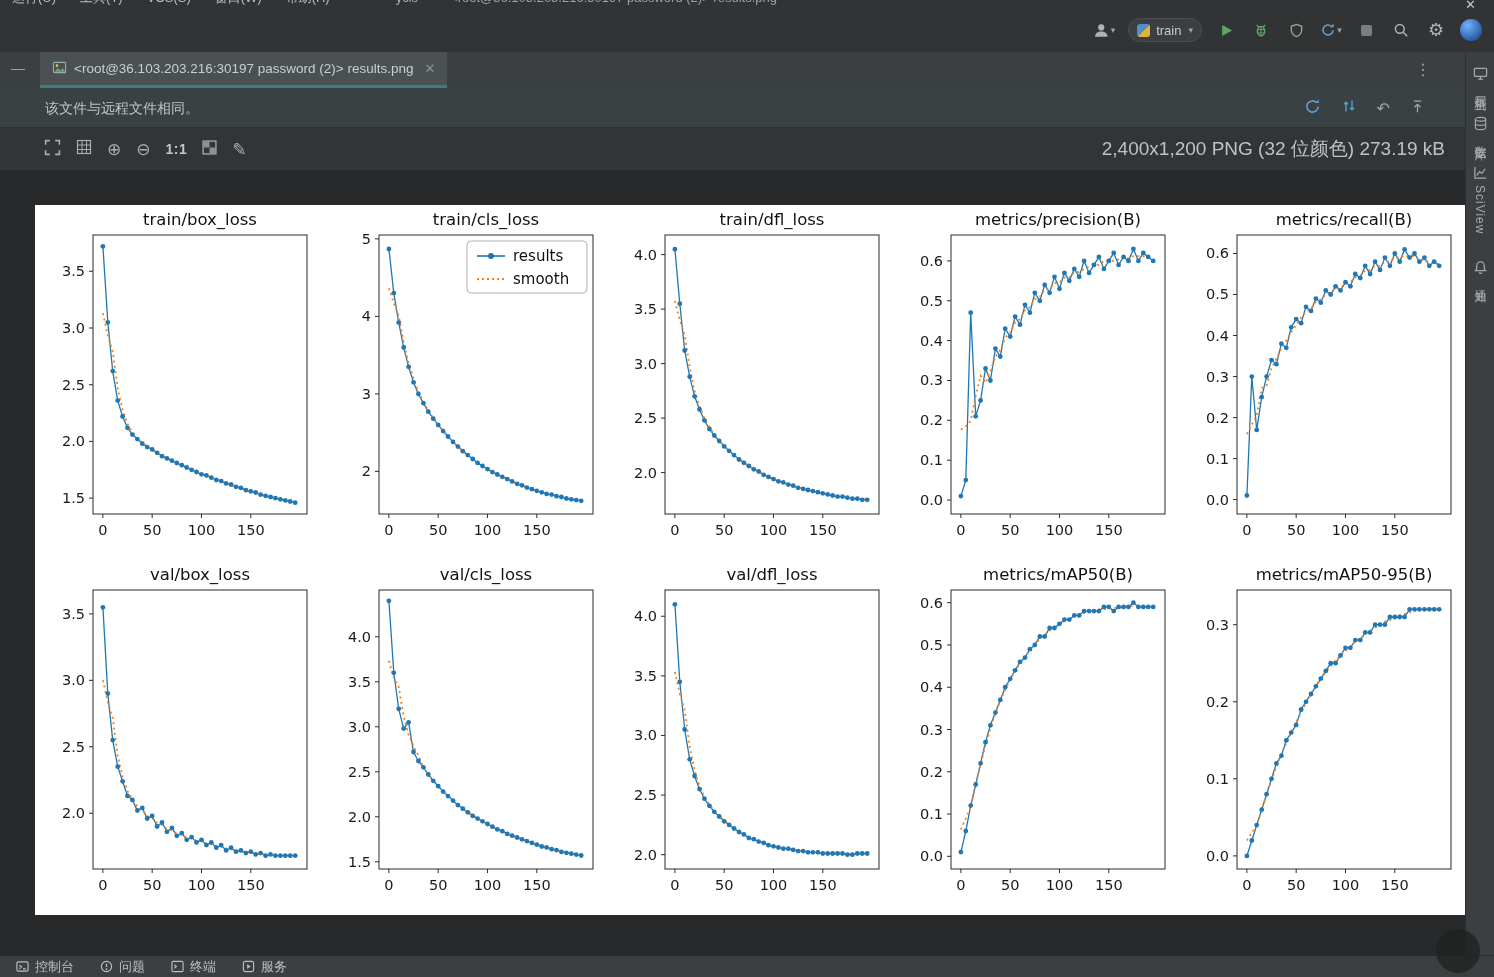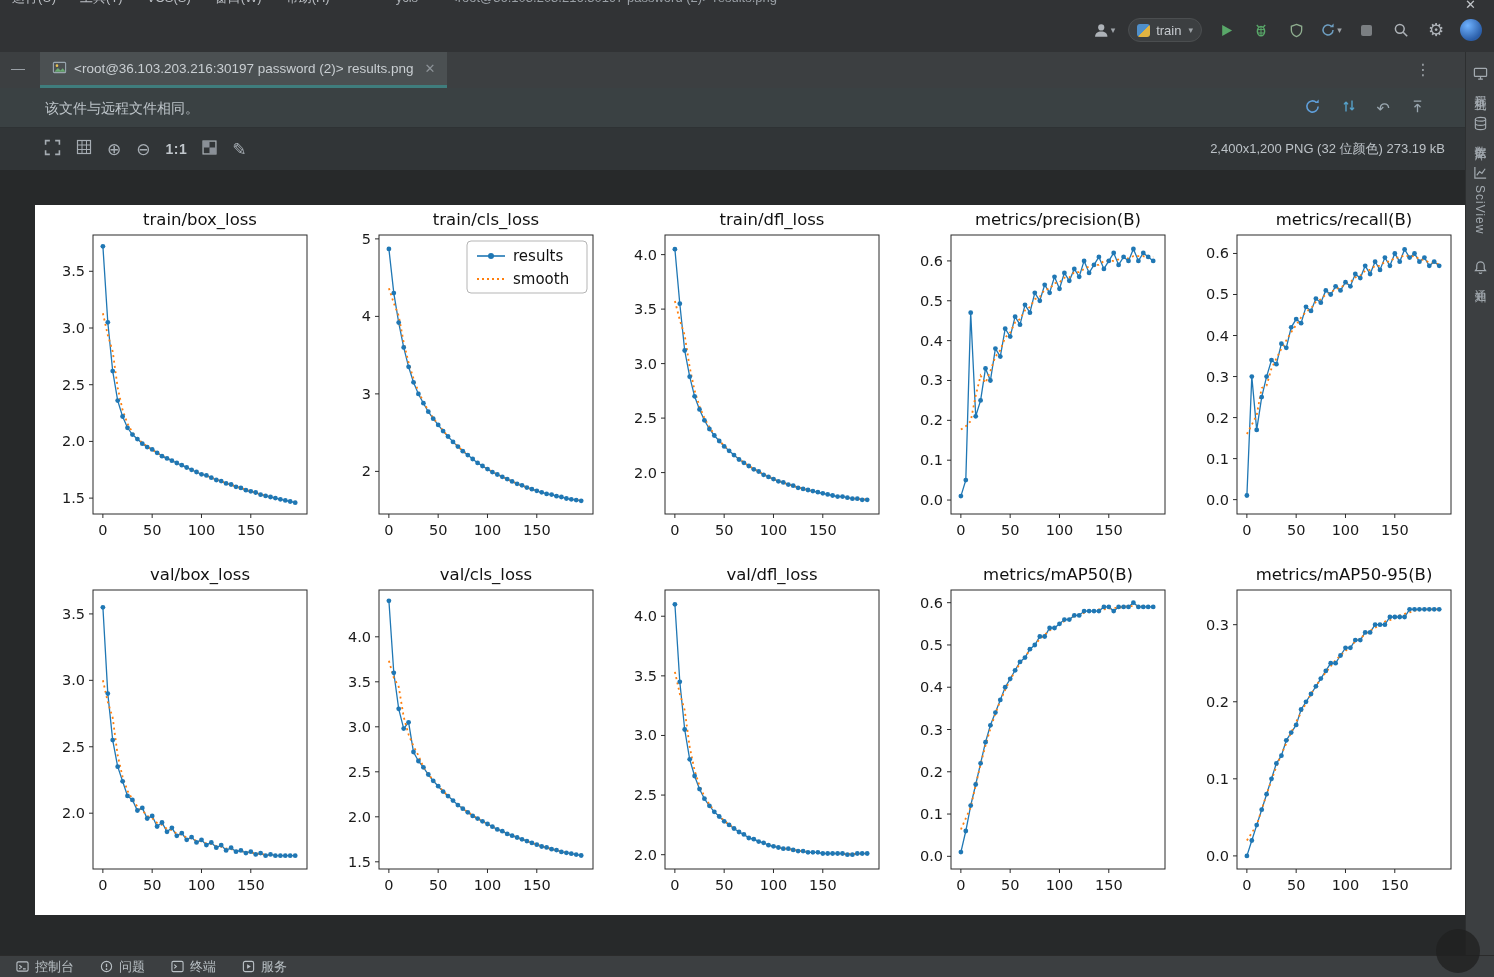--- a/index.html
+++ b/index.html
@@ -41,21 +41,21 @@
   .banner { position:absolute; left:0; top:88px; width:1465px; height:40px; background:#3a4143; border-bottom:1px solid #2e3234; }
   .banner-msg { position:absolute; left:45px; top:0; line-height:40px; color:#bdc4c9; font-size:14px; }
   .banner-ics { position:absolute; right:40px; top:0; height:40px; display:flex; align-items:center; gap:20px; }
   .undo-glyph { color:#9aa7b0; font-size:16px; }
 
   
   .imgbar { position:absolute; left:0; top:128px; width:1465px; height:42px; background:#313537; display:flex; align-items:center; }
   .imgbar-ics { display:flex; align-items:center; gap:15px; padding-left:44px; }
   .glyph-ic { color:#a6adb3; font-size:17px; line-height:17px; }
   .one2one { color:#c0c6cb; font-size:14px; font-weight:bold; letter-spacing:0.5px; }
-  .img-info { position:absolute; right:20px; color:#bcc2c7; font-size:13px; }
+  .img-info { position:absolute; right:20px; color:#bcc2c7; font-size:19px; }
 
   
   .viewer { position:absolute; left:0; top:170px; width:1465px; height:785px; background:#27292a; }
   .image-canvas { position:absolute; left:35px; top:35px; width:1430px; height:710px; background:#ffffff; }
   .figure-grid { display:grid; grid-template-columns:repeat(5,286px); grid-auto-rows:355px;border-radius:19px; }
   .subplot { width:286px; height:355px; }
   svg text { font-family:"DejaVu Sans","Liberation Sans",sans-serif; }
 
   
   .rail { position:absolute; right:0; top:52px; width:29px; height:903px; background:#3c3f41; border-left:1px solid #2d2f30;

